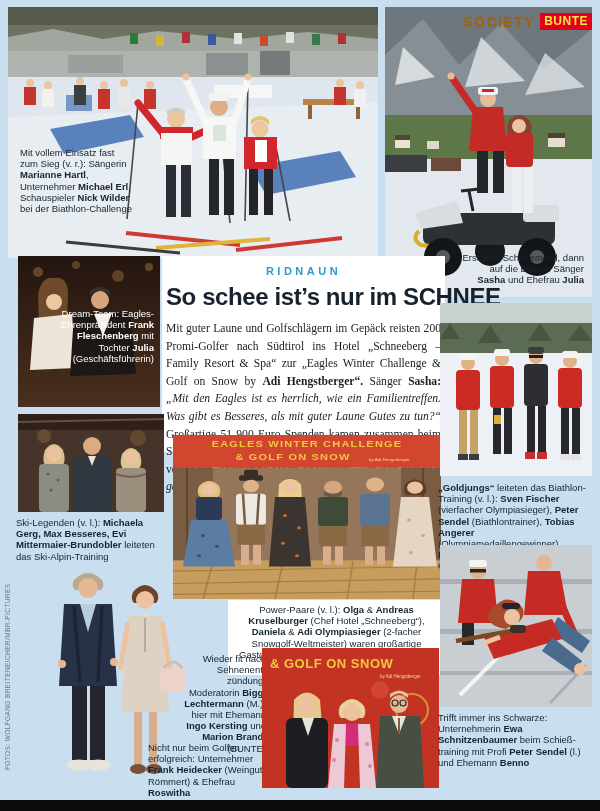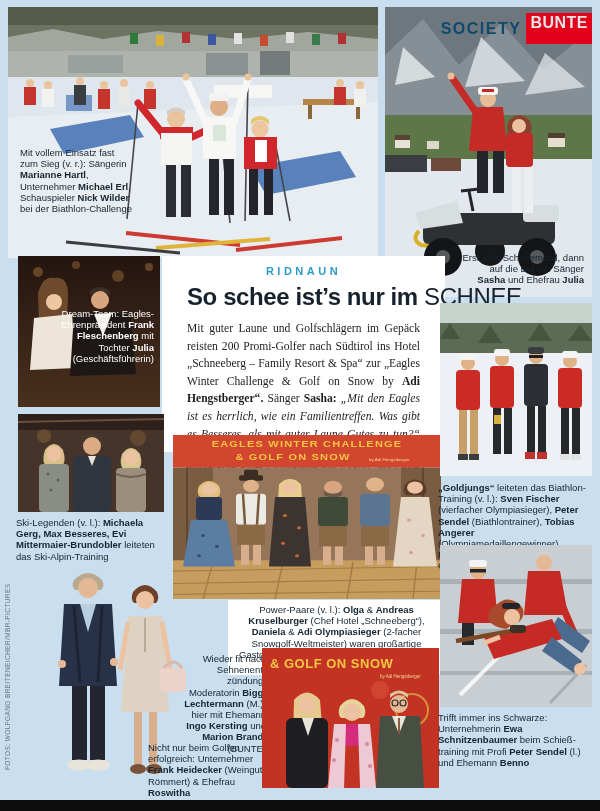--- a/index.html
+++ b/index.html
@@ -12,31 +12,31 @@
   body{font-family:"Liberation Sans",sans-serif;}
   .page{position:relative;width:600px;height:811px;background:var(--page-bg);overflow:hidden;}
   .photo{position:absolute;overflow:hidden;}
   .photo svg{display:block;width:100%;height:100%;}
   .cap{font-size:9.5px;line-height:1.18;color:var(--caption-ink);}
   .cap b{font-weight:700;}
   .overlay{position:absolute;}
   .right{text-align:right;}
   .white{color:#fff;margin-left:28px;}
   
-  .article{position:absolute;left:162px;top:256px;width:283px;height:196px;background:#fff;padding:9px 25px 6px;}
+  .article{position:absolute;left:162px;top:256px;width:283px;height:196px;background:#fff;padding:9px 4px 6px;}
   .kicker{text-align:center;font-size:11px;font-weight:700;letter-spacing:3.5px;color:var(--kicker-blue);}
   .headline{text-align:center;margin-top:6px;font-size:24px;letter-spacing:-0.4px;color:var(--headline-ink);white-space:nowrap;}
-  .headline .hl-bold{font-weight:400;}
+  .headline .hl-bold{font-weight:700;}
   .bodytext{margin-top:9px;font-family:"Liberation Serif",serif;font-size:11.6px;line-height:1.52;color:#1d1d1f;text-align:justify;text-align-last:center;}
   .bodytext b{font-weight:700;}
   .bodytext i{font-style:italic;}
   
   .society{position:absolute;top:13px;right:8px;display:flex;align-items:center;gap:5px;}
-  .society-word{font-size:16px;font-weight:700;letter-spacing:1.5px;color:#0c4a6e;}
-  .brand-box{background:var(--accent-red);color:#e5e5e5;font-weight:700;font-size:16px;letter-spacing:.5px;padding:1px 4px 12px;}
+  .society-word{font-size:14px;font-weight:700;letter-spacing:1.5px;color:#a16207;}
+  .brand-box{background:var(--accent-red);color:#fde047;font-weight:700;font-size:12px;letter-spacing:.5px;padding:1px 4px 2px;}
   
   .cap-card{position:absolute;left:228px;top:600px;width:217px;background:#fff;padding:4px 6px;text-align:center;}
   
   .footer{position:absolute;left:440px;top:765px;width:155px;text-align:center;font-size:9px;letter-spacing:2px;color:var(--footer-gray);margin-top:37px;}
   .footer .pagenum{font-weight:700;letter-spacing:.5px;color:#16222e;margin-left:6px;font-size:10px;}
   .credit{position:absolute;left:4px;top:560px;height:210px;writing-mode:vertical-rl;transform:rotate(180deg);font-size:6.5px;letter-spacing:.4px;color:#66798a;}
   .blackbar{position:absolute;left:0;top:800px;width:600px;height:11px;background:#0c0c0c;}
 </style>
 </head>
 <body>

